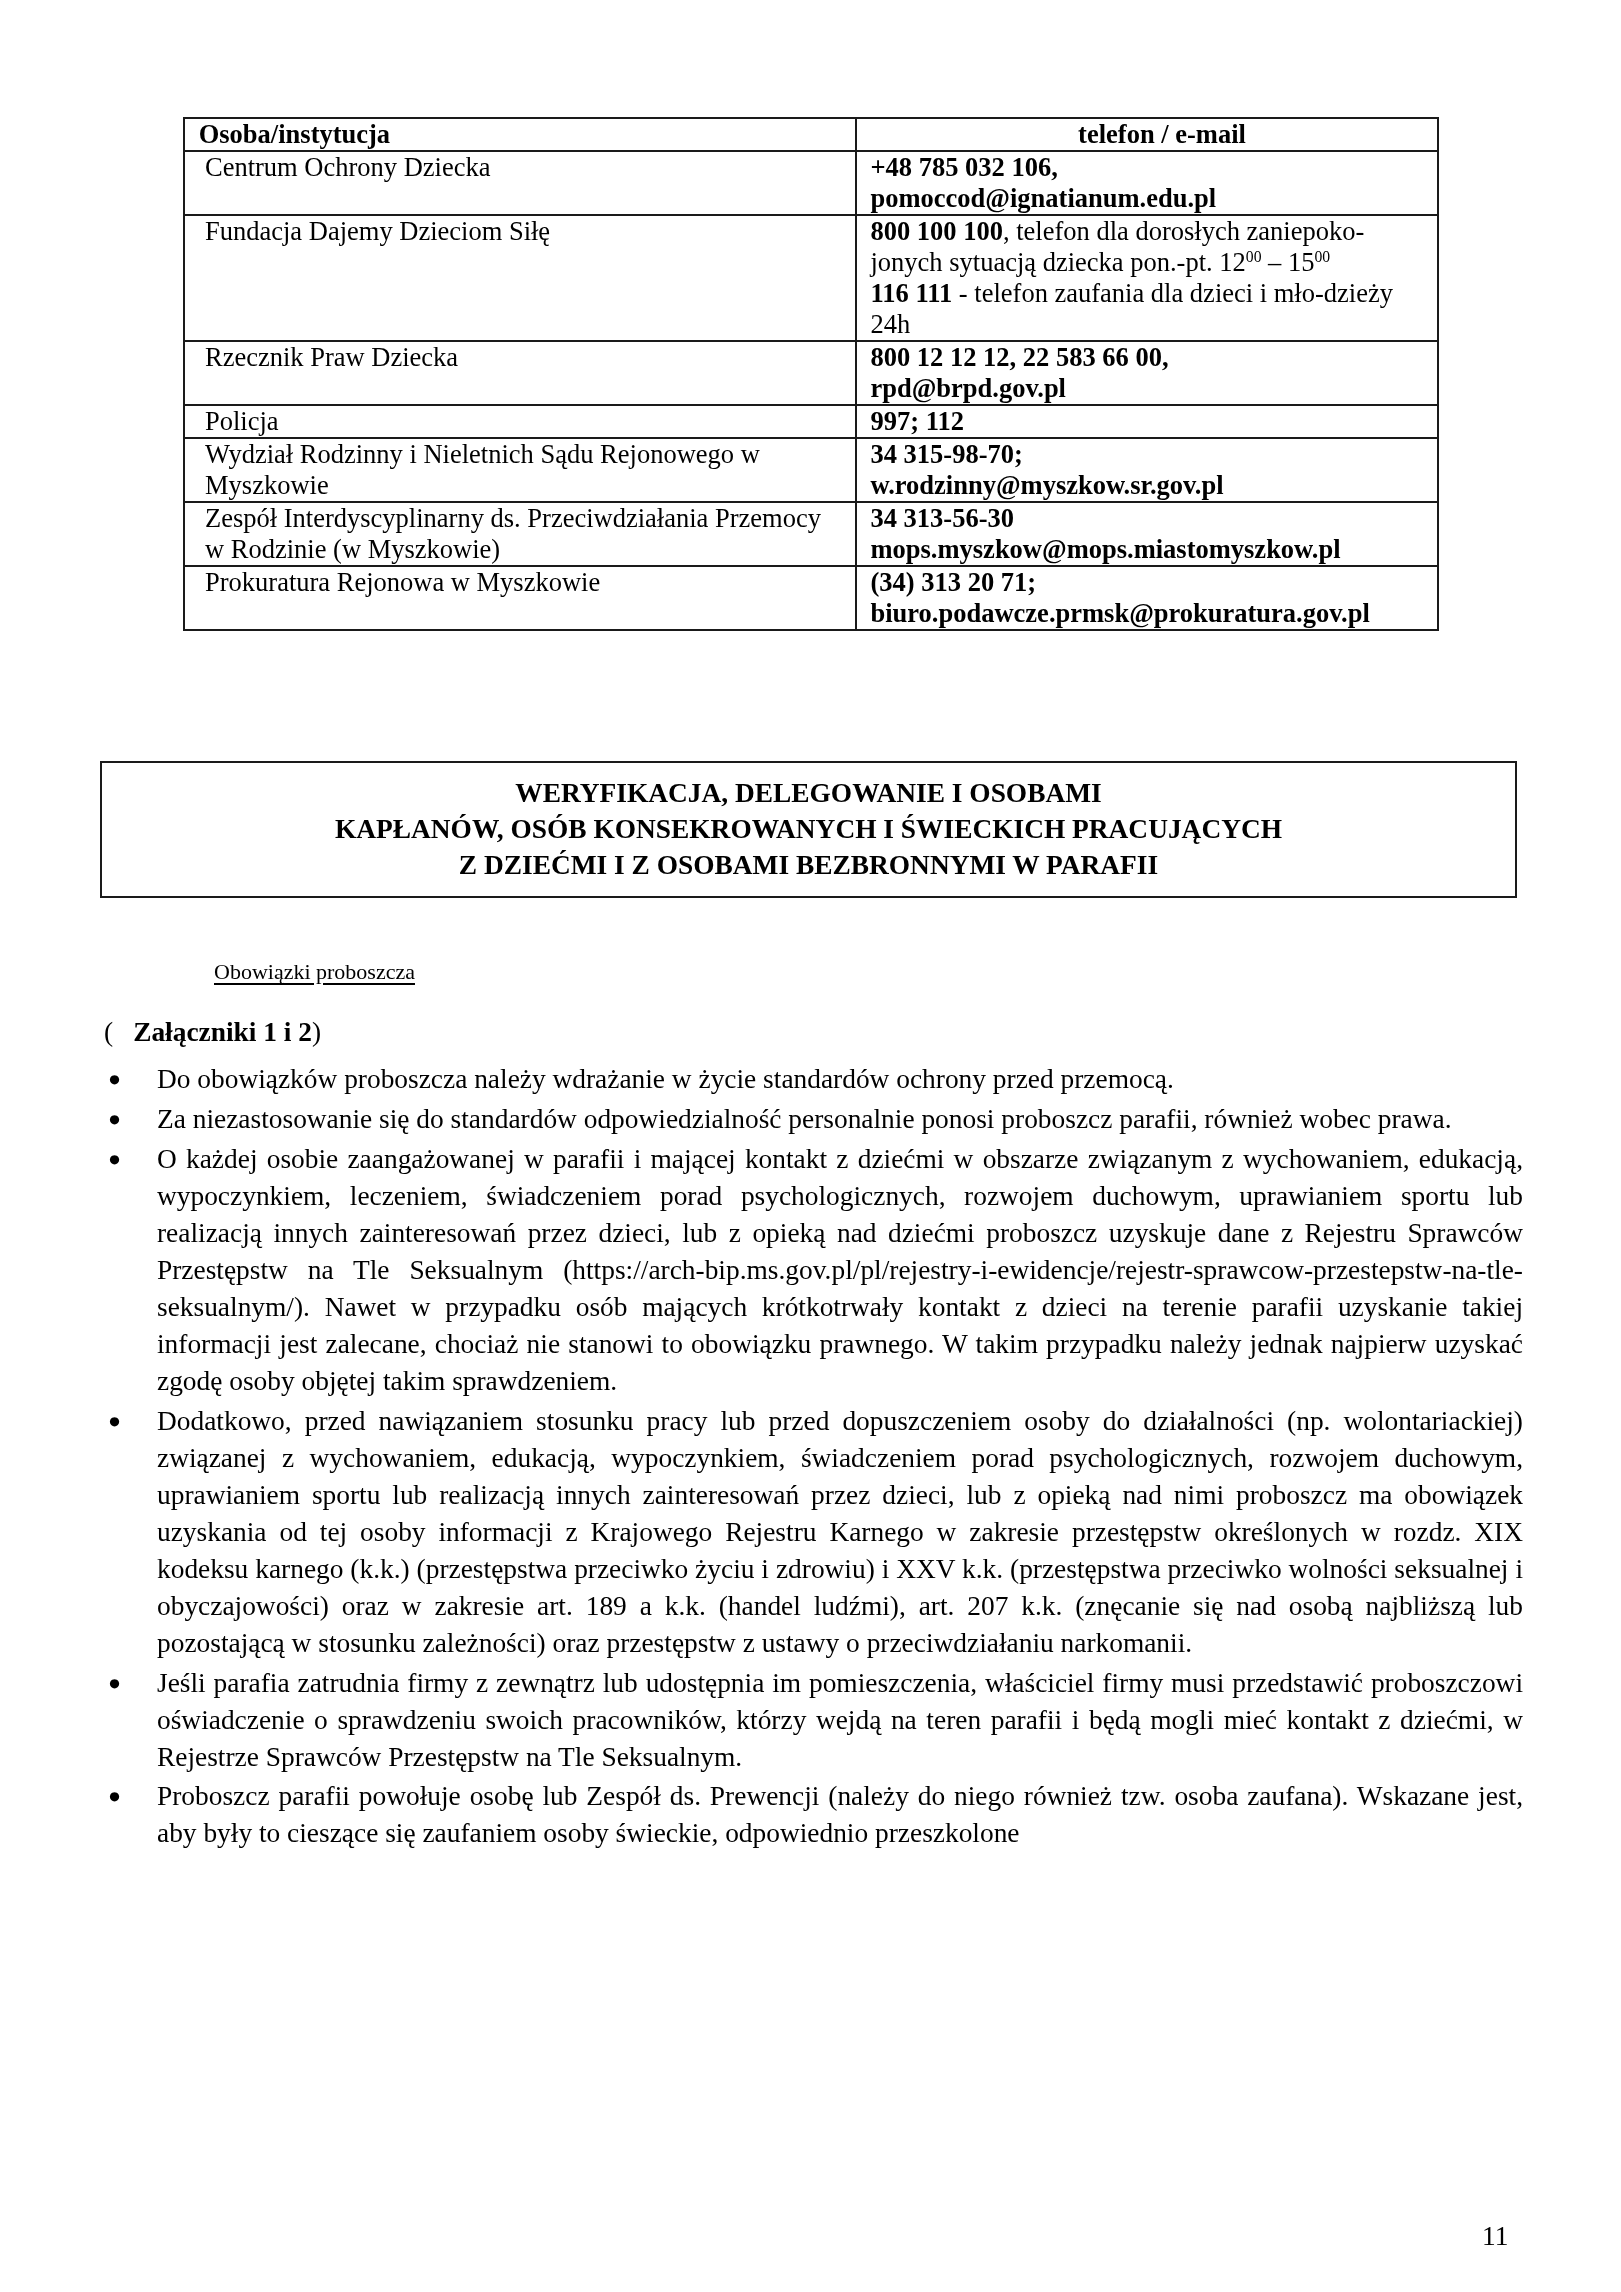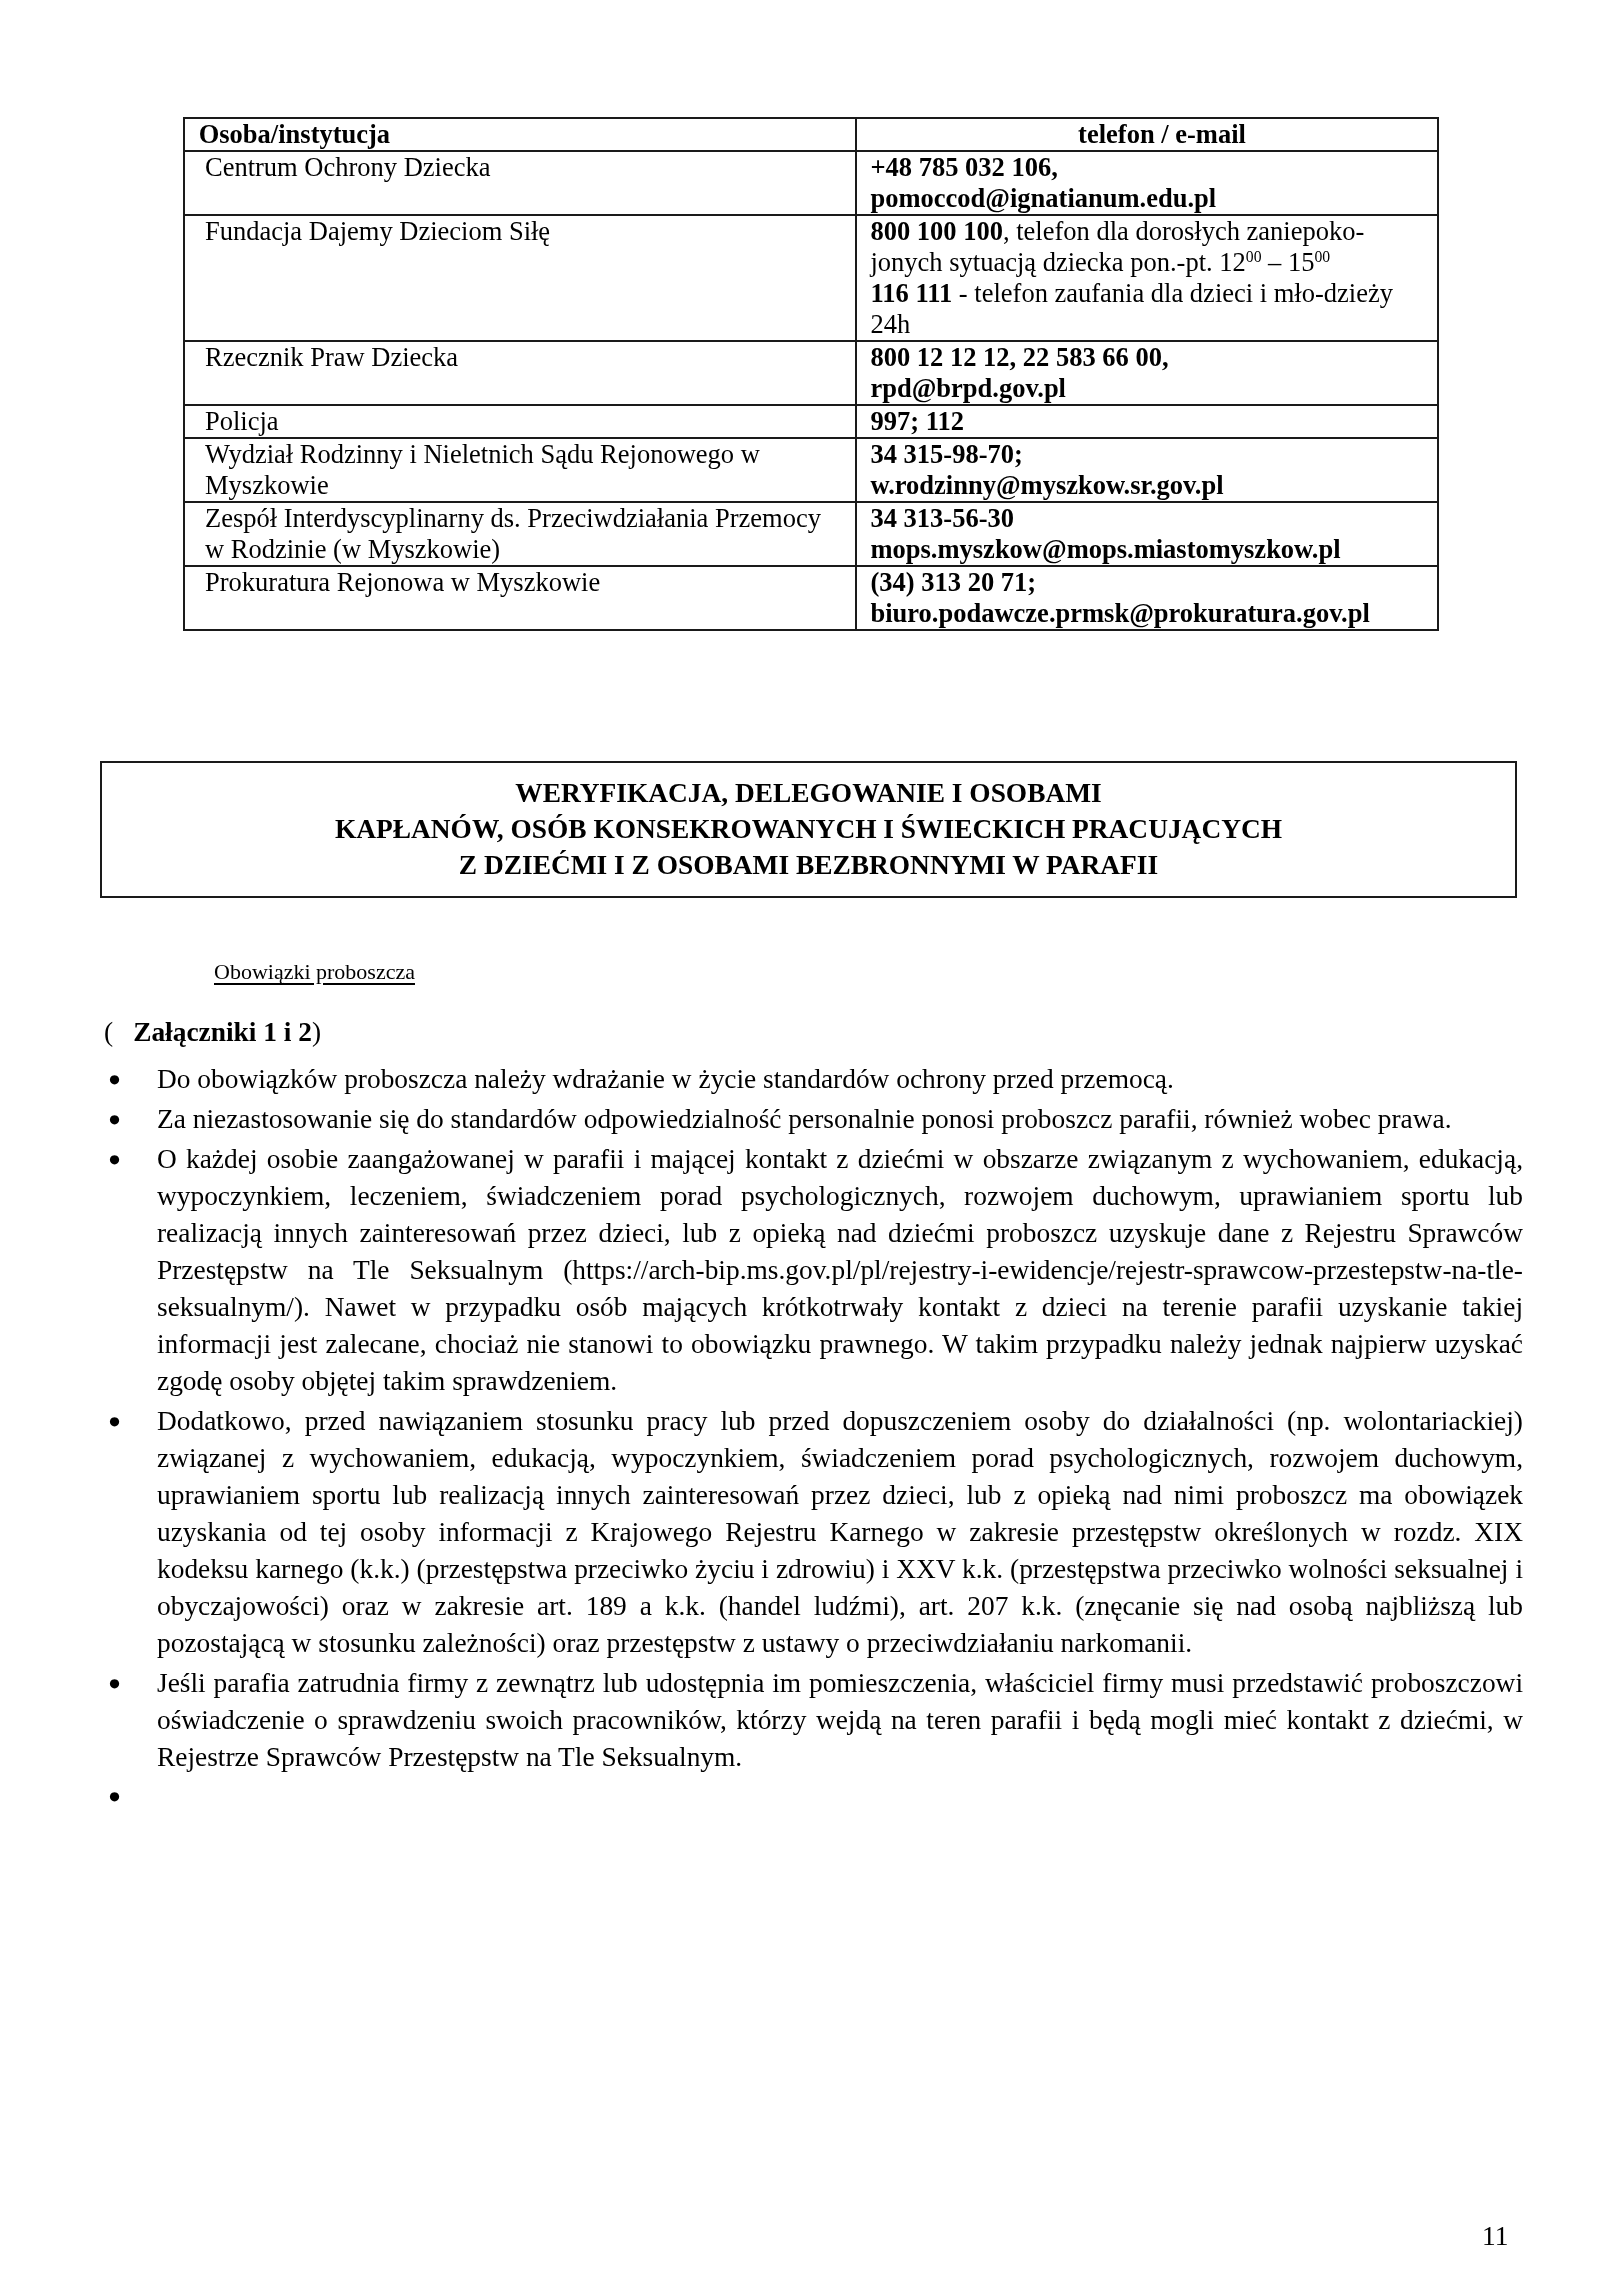--- a/index.html
+++ b/index.html
@@ -129,18 +129,18 @@
   <div class="subheading">Obowiązki proboszcza</div>
 
   <div class="attach"><span>(</span><b>Załączniki 1 i 2</b><span>)</span></div>
 
   <ul class="body">
     <li><span class="bullet">●</span><span>Do obowiązków proboszcza należy wdrażanie w życie standardów ochrony przed przemocą.</span></li>
     <li><span class="bullet">●</span><span>Za niezastosowanie się do standardów odpowiedzialność personalnie ponosi proboszcz parafii, również wobec prawa.</span></li>
     <li><span class="bullet">●</span><span>O każdej osobie zaangażowanej w parafii i mającej kontakt z dziećmi w obszarze związanym z wychowaniem, edukacją, wypoczynkiem, leczeniem, świadczeniem porad psychologicznych, rozwojem duchowym, uprawianiem sportu lub realizacją innych zainteresowań przez dzieci, lub z opieką nad dziećmi proboszcz uzyskuje dane z Rejestru Sprawców Przestępstw na Tle Seksualnym (https://arch-bip.ms.gov.pl/pl/rejestry-i-ewidencje/rejestr-sprawcow-przestepstw-na-tle-seksualnym/). Nawet w przypadku osób mających krótkotrwały kontakt z dzieci na terenie parafii uzyskanie takiej informacji jest zalecane, chociaż nie stanowi to obowiązku prawnego. W takim przypadku należy jednak najpierw uzyskać zgodę osoby objętej takim sprawdzeniem.</span></li>
     <li><span class="bullet">●</span><span>Dodatkowo, przed nawiązaniem stosunku pracy lub przed dopuszczeniem osoby do działalności (np. wolontariackiej) związanej z wychowaniem, edukacją, wypoczynkiem, świadczeniem porad psychologicznych, rozwojem duchowym, uprawianiem sportu lub realizacją innych zainteresowań przez dzieci, lub z opieką nad nimi proboszcz ma obowiązek uzyskania od tej osoby informacji z Krajowego Rejestru Karnego w zakresie przestępstw określonych w rozdz. XIX kodeksu karnego (k.k.) (przestępstwa przeciwko życiu i zdrowiu) i XXV k.k. (przestępstwa przeciwko wolności seksualnej i obyczajowości) oraz w zakresie art. 189 a k.k. (handel ludźmi), art. 207 k.k. (znęcanie się nad osobą najbliższą lub pozostającą w stosunku zależności) oraz przestępstw z ustawy o przeciwdziałaniu narkomanii.</span></li>
     <li><span class="bullet">●</span><span>Jeśli parafia zatrudnia firmy z zewnątrz lub udostępnia im pomieszczenia, właściciel firmy musi przedstawić proboszczowi oświadczenie o sprawdzeniu swoich pracowników, którzy wejdą na teren parafii i będą mogli mieć kontakt z dziećmi, w Rejestrze Sprawców Przestępstw na Tle Seksualnym.</span></li>
-    <li><span class="bullet">●</span></li>
+    <li><span class="bullet">●</span><span>Proboszcz parafii powołuje osobę lub Zespół ds. Prewencji (należy do niego również tzw. osoba zaufana). Wskazane jest, aby były to cieszące się zaufaniem osoby świeckie, odpowiednio przeszkolone</span></li>
   </ul>
 
   <div class="page-number">11</div>
 </div>
 
 
 </body></html>

